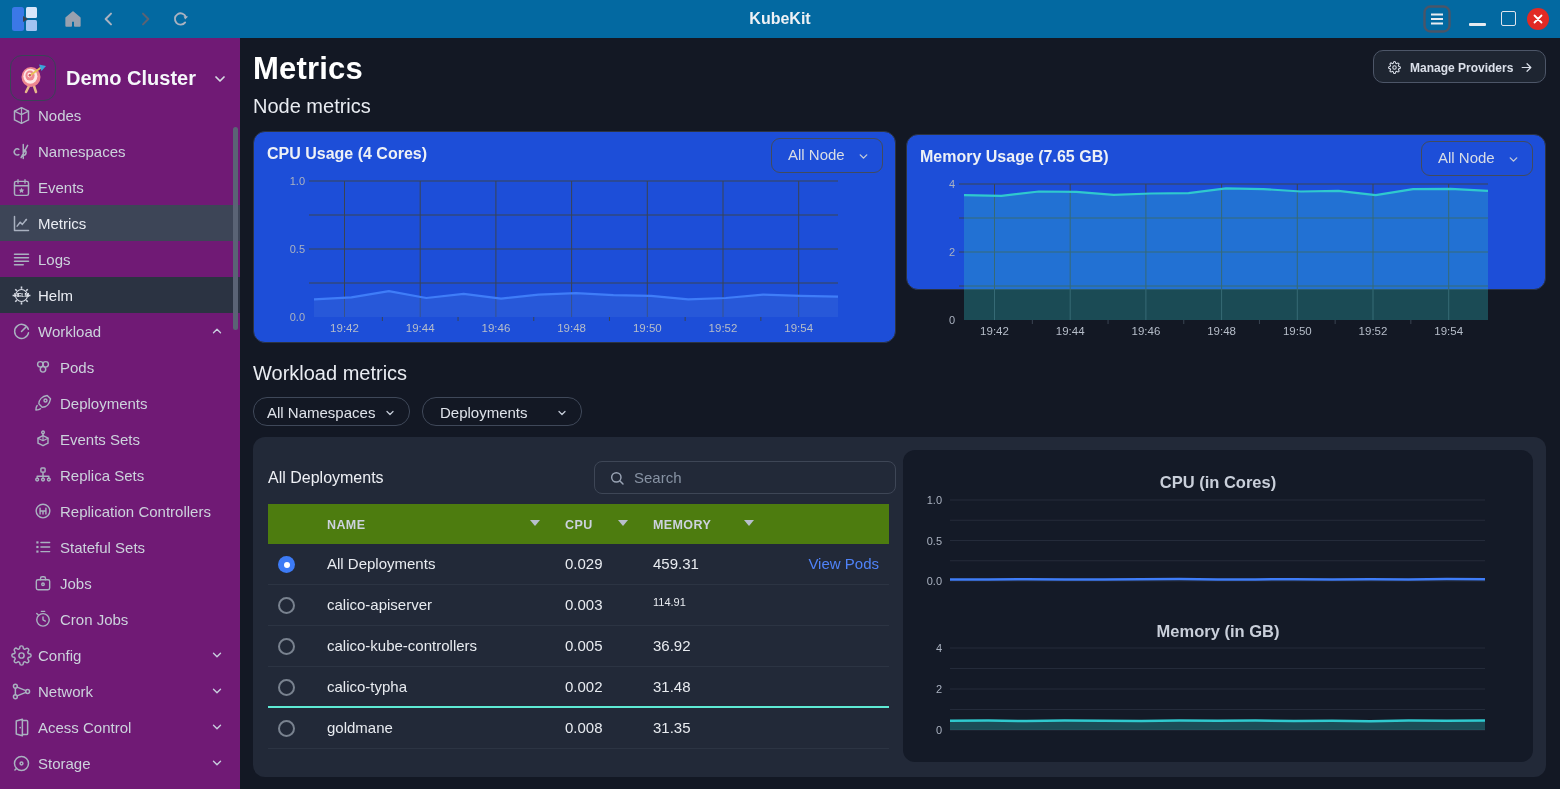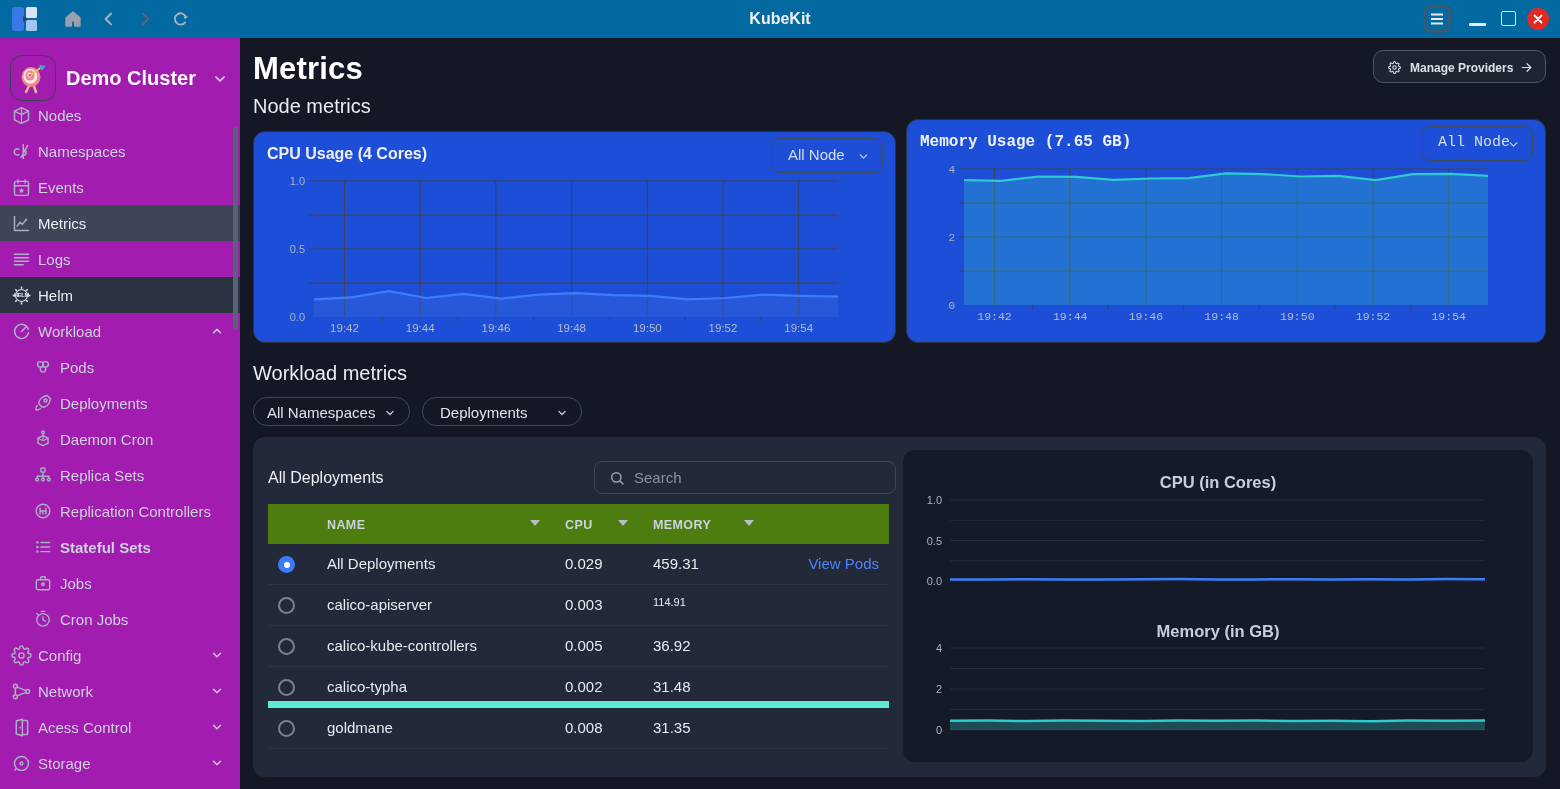--- a/index.html
+++ b/index.html
@@ -2,21 +2,21 @@
 <html><head>
 <meta charset="utf-8">
 <style>
   * { margin:0; padding:0; box-sizing:border-box; }
   html,body { width:1560px; height:789px; overflow:hidden; background:#131824;
     font-family:"Liberation Sans", sans-serif; }
   .abs { position:absolute; }
   
   #topbar { position:absolute; left:0; top:0; width:1560px; height:38px; background:#0369a1; }
   
-  #sidebar { position:absolute; left:0; top:38px; width:244px; height:751px; background:#a21caf; }
+  #sidebar { position:absolute; left:0; top:38px; width:244px; height:751px; background:#701a75; }
   .navrow { position:absolute; left:0; width:240px; height:36px; }
   .navrow .lbl { position:absolute; left:38px; top:50%; transform:translateY(-50%);
      font-size:15px; color:#ccd2dc; white-space:nowrap; }
   .navrow.child .lbl { left:60px; }
   .navrow .ic { position:absolute; left:11px; top:7.5px; width:21px; height:21px; }
   .navrow.child .ic { left:33px; top:8px; width:20px; height:20px; }
   .navrow .chev { position:absolute; right:16px; top:11px; width:14px; height:14px; }
   
   #main { position:absolute; left:240px; top:38px; width:1320px; height:751px; background:#131824; }
   .card { position:absolute; background:#1d4ed8; border:1px solid #2b3342; border-radius:12px; }
@@ -161,40 +161,40 @@
             </svg></div>
     <div class="lbl" style="">Deployments</div>
         </div>
         <div class="navrow child" style="top:324px; ">
     <div class="ic"><svg viewBox="0 0 24 24" fill="none" stroke="#a9b1c0" stroke-width="1.7" stroke-linecap="round" stroke-linejoin="round">
               <path d="M12 8 L18 11 V17 L12 20 L6 17 V11 Z"></path>
               <path d="M12 8 V14 M6 11 L12 14 L18 11" stroke-width="1.3"></path>
               <path d="M12 8 V5.5"></path>
               <circle cx="12" cy="4" r="1.6"></circle>
             </svg></div>
-    <div class="lbl" style="">Daemon Cron</div>
+    <div class="lbl" style="">Events Sets</div>
         </div>
         <div class="navrow child" style="top:360px; ">
     <div class="ic"><svg viewBox="0 0 24 24" fill="none" stroke="#a9b1c0" stroke-width="1.7" stroke-linecap="round" stroke-linejoin="round">
               <rect x="9.5" y="3.5" width="5" height="5" rx="1"></rect>
               <path d="M12 8.5 V12 M5 15.5 V13.5 H19 V15.5 M12 12 V15.5"></path>
               <circle cx="5" cy="17.5" r="1.7"></circle>
               <circle cx="12" cy="17.5" r="1.7"></circle>
               <circle cx="19" cy="17.5" r="1.7"></circle>
             </svg></div>
     <div class="lbl" style="">Replica Sets</div>
         </div>
         <div class="navrow child" style="top:396px; ">
     <div class="ic"><svg viewBox="0 0 24 24" fill="none" stroke="#a9b1c0" stroke-width="1.7" stroke-linecap="round" stroke-linejoin="round">
               <circle cx="12" cy="12" r="8.2"></circle>
               <path d="M8.5 8.5 V15.5 M15.5 8.5 V15.5 M8.5 12 H15.5 M12 12 V15.5"></path>
             </svg></div>
     <div class="lbl" style="">Replication Controllers</div>
         </div>
-        <div class="navrow child" style="top:432px;font-weight:bold; ">
+        <div class="navrow child" style="top:432px; ">
     <div class="ic"><svg viewBox="0 0 24 24" fill="none" stroke="#a9b1c0" stroke-width="1.7" stroke-linecap="round" stroke-linejoin="round">
               <path d="M9.5 6.5 H20 M9.5 12 H20 M9.5 17.5 H20"></path>
               <rect x="4" y="5.2" width="2.6" height="2.6" fill="#a9b1c0" stroke="none"></rect>
               <rect x="4" y="10.7" width="2.6" height="2.6" fill="#a9b1c0" stroke="none"></rect>
               <rect x="4" y="16.2" width="2.6" height="2.6" fill="#a9b1c0" stroke="none"></rect>
             </svg></div>
     <div class="lbl" style="">Stateful Sets</div>
         </div>
         <div class="navrow child" style="top:468px; ">
     <div class="ic"><svg viewBox="0 0 24 24" fill="none" stroke="#a9b1c0" stroke-width="1.7" stroke-linecap="round" stroke-linejoin="round">
@@ -311,21 +311,21 @@
         <line x1="544.7" y1="49" x2="544.7" y2="185" stroke="#3a4452" stroke-width="1"></line>
         <text x="544.7" y="200" text-anchor="middle" class="xaxis">19:54</text>
         <text x="51" y="53" text-anchor="end" class="axis">1.0</text>
         <text x="51" y="121" text-anchor="end" class="axis">0.5</text>
         <text x="51" y="189" text-anchor="end" class="axis">0.0</text>
         <polygon points="60,185 60.0,167.3 97.4,165.3 134.9,159.2 172.3,166.0 209.7,161.9 247.1,166.6 284.6,162.6 322.0,161.2 359.4,163.2 396.9,163.9 434.3,167.3 471.7,166.0 509.1,162.6 546.6,163.9 584.0,164.6  584,185" fill="rgba(56,106,220,0.40)"></polygon>
         <polyline points="60.0,167.3 97.4,165.3 134.9,159.2 172.3,166.0 209.7,161.9 247.1,166.6 284.6,162.6 322.0,161.2 359.4,163.2 396.9,163.9 434.3,167.3 471.7,166.0 509.1,162.6 546.6,163.9 584.0,164.6 " fill="none" stroke="#3f7df8" stroke-width="2.2" stroke-linejoin="round"></polyline>
       </svg>
   </div>
 
-  <div class="card" style="left:666px; top:81px; width:640px; height:224px;font-family:Liberation Mono, monospace;">
+  <div class="card" style="left:666px; top:96px; width:640px; height:156px;">
     <div class="abs" style="left:13px; top:13px; font-size:16px; font-weight:bold; color:#eef1f6;">Memory Usage (7.65 GB)</div>
     <div class="abs" style="right:12px; top:6px; width:112px; height:35px; border:1px solid #414b5e; border-radius:9px;">
       <div class="abs seltext" style="left:16px; top:7px;">All Node</div>
       <svg class="abs" style="right:12px; top:11px;" width="13" height="13" viewBox="0 0 24 24" fill="none" stroke="#c3cad6" stroke-width="2.6" stroke-linecap="round" stroke-linejoin="round">
           <path d="M6 9 L12 15 L18 9"></path>
         </svg>
     </div>
     <svg class="abs" style="left:0; top:0;" width="638" height="209" id="memchart">
         <line x1="52" y1="49" x2="581" y2="49" stroke="#3a4452" stroke-width="1"></line>
         <line x1="52" y1="83" x2="581" y2="83" stroke="#3a4452" stroke-width="1"></line>
@@ -407,21 +407,21 @@
     <div class="abs" style="left:59px; top:11px; font-size:15px; color:#e8ebf0;">calico-apiserver</div>
     <div class="abs" style="left:297px; top:11px; font-size:15px; color:#e8ebf0;">0.003</div>
     <div class="abs" style="left:385px; top:11px; font-size:11px; color:#e8ebf0;">114.91</div>
     </div>
         <div style="position:relative; width:621px; height:41px; border-bottom:1px solid #2c3443;">
     <div class="abs" style="left:10px; top:12px; width:17px; height:17px; border-radius:50%; border:2px solid #79828f;"></div>
     <div class="abs" style="left:59px; top:11px; font-size:15px; color:#e8ebf0;">calico-kube-controllers</div>
     <div class="abs" style="left:297px; top:11px; font-size:15px; color:#e8ebf0;">0.005</div>
     <div class="abs" style="left:385px; top:11px; font-size:15px; color:#e8ebf0;">36.92</div>
     </div>
-        <div style="position:relative; width:621px; height:41px; border-bottom:7px solid #5eead4;">
+        <div style="position:relative; width:621px; height:41px; border-bottom:2px solid #5eead4;">
     <div class="abs" style="left:10px; top:12px; width:17px; height:17px; border-radius:50%; border:2px solid #79828f;"></div>
     <div class="abs" style="left:59px; top:11px; font-size:15px; color:#e8ebf0;">calico-typha</div>
     <div class="abs" style="left:297px; top:11px; font-size:15px; color:#e8ebf0;">0.002</div>
     <div class="abs" style="left:385px; top:11px; font-size:15px; color:#e8ebf0;">31.48</div>
     </div>
         <div style="position:relative; width:621px; height:41px; border-bottom:1px solid #2c3443;">
     <div class="abs" style="left:10px; top:12px; width:17px; height:17px; border-radius:50%; border:2px solid #79828f;"></div>
     <div class="abs" style="left:59px; top:11px; font-size:15px; color:#e8ebf0;">goldmane</div>
     <div class="abs" style="left:297px; top:11px; font-size:15px; color:#e8ebf0;">0.008</div>
     <div class="abs" style="left:385px; top:11px; font-size:15px; color:#e8ebf0;">31.35</div>

